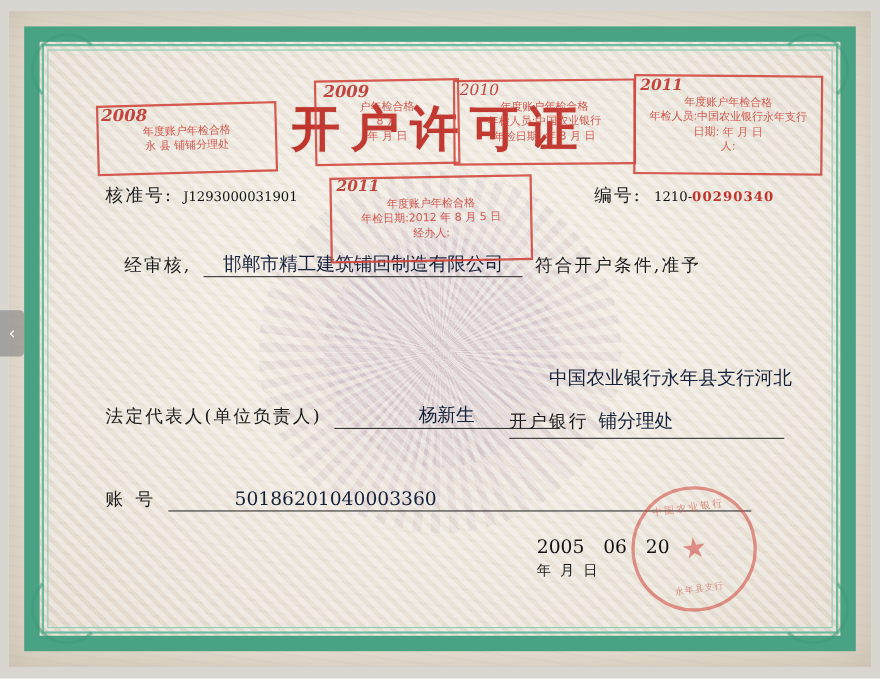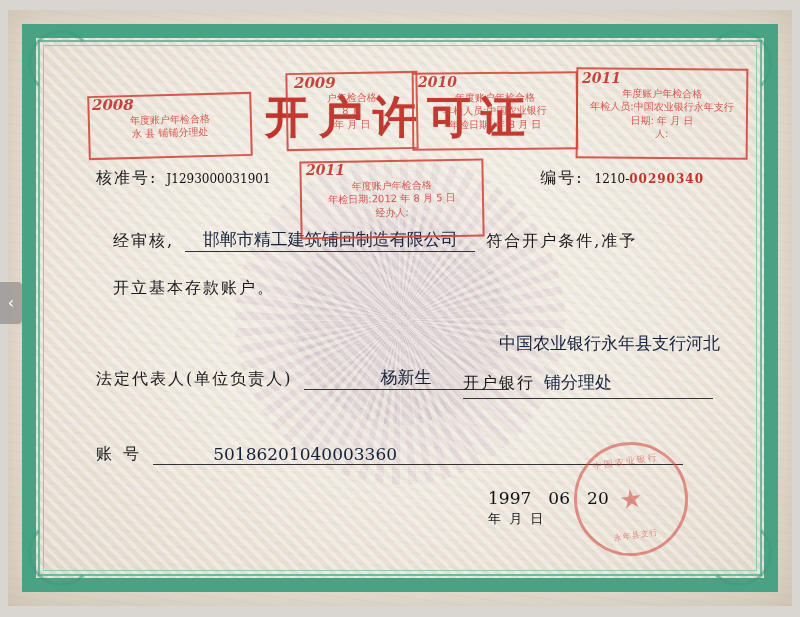--- a/index.html
+++ b/index.html
@@ -174,21 +174,21 @@
   .stamp-hand {
     position:absolute;
     color:#c0342c;
     font-family:"DejaVu Serif", serif;
     font-style: italic;
     font-size: 13px;
     opacity:.9;
   }
   #hand-2008 { left: 84px; top: 86px; font-size: 15px; font-weight:bold; }
   #hand-2009 { left: 286px; top: 64px; font-size: 15px; font-weight:bold; }
-  #hand-2010 { left: 410px; top: 64px; font-size: 14px; font-weight:bold; }
+  #hand-2010 { left: 410px; top: 64px; font-size: 14px; font-weight:normal; }
   #hand-2011b{ left: 574px; top: 60px; font-size: 14px; font-weight:bold; }
   #hand-2011 { left: 298px; top: 152px; font-size: 14px; font-weight:bold; }
 
   
   #seal {
     position: absolute;
     left: 566px; top: 432px;
     width: 108px; height: 108px;
     border: 3px solid #d2453c;
     border-radius: 50%;
@@ -253,23 +253,20 @@
       <span class="lbl">编号:</span>
       <span class="val" style="margin-left:6px">1210-</span><span class="val num-red">00290340</span>
     </div>
 
     <div class="fld" id="row-body1">
       <span class="lbl">经审核,</span>
       <span class="uline handwrite" style="width:290px; margin:0 6px;">邯郸市精工建筑铺回制造有限公司</span>
       <span class="lbl">符合开户条件,准予</span>
     </div>
 
-    <div class="fld" id="row-body2">
-      <span class="lbl">开立基本存款账户。</span>
-    </div>
 
     <div class="fld" id="row-legal">
       <span class="lbl">法定代表人(单位负责人)</span>
       <span class="uline handwrite" style="width:205px; margin-left:6px;">杨新生</span>
     </div>
 
     <div class="fld" id="row-bank">
       <div class="handwrite" style="padding-left:36px;">中国农业银行永年县支行河北</div>
       <div style="margin-top:16px;">
         <span class="lbl">开户银行</span>
@@ -278,21 +275,21 @@
       <div style="border-bottom:1px solid #333; width:250px; margin-top:4px;"></div>
     </div>
 
     <div class="fld" id="row-account">
       <span class="lbl dot-sep">账  号</span>
       <span class="uline handwrite" style="width:470px; margin-left:6px; text-align:left; padding-left:60px;">50186201040003360</span>
     </div>
 
 
     <div class="fld" id="row-date">
-      <span class="val" style="font-size:17px;">1997</span>
+      <span class="val" style="font-size:17px;">2005</span>
       <span class="val" style="font-size:17px; margin-left:12px;">06</span>
       <span class="val" style="font-size:17px; margin-left:12px;">20</span>
       <div class="lbl" style="margin-top:2px; font-size:13px;">年      月      日</div>
     </div>
 
     <div class="stamp" id="stamp-2008">
       <span class="s-line">年度账户年检合格
 永 县 铺铺分理处</span>
     </div>
     <div class="stamp-hand" id="hand-2008">2008</div>

